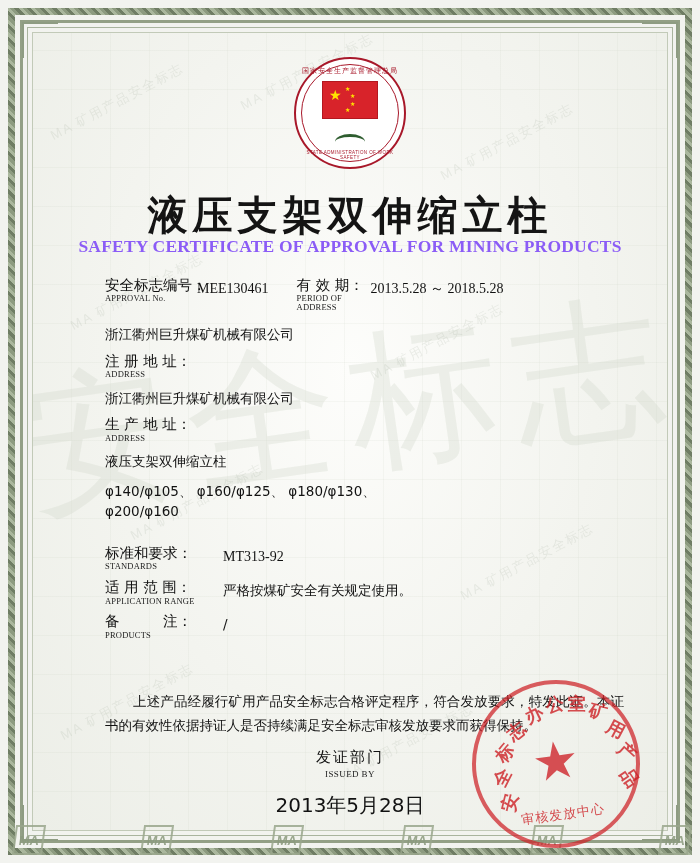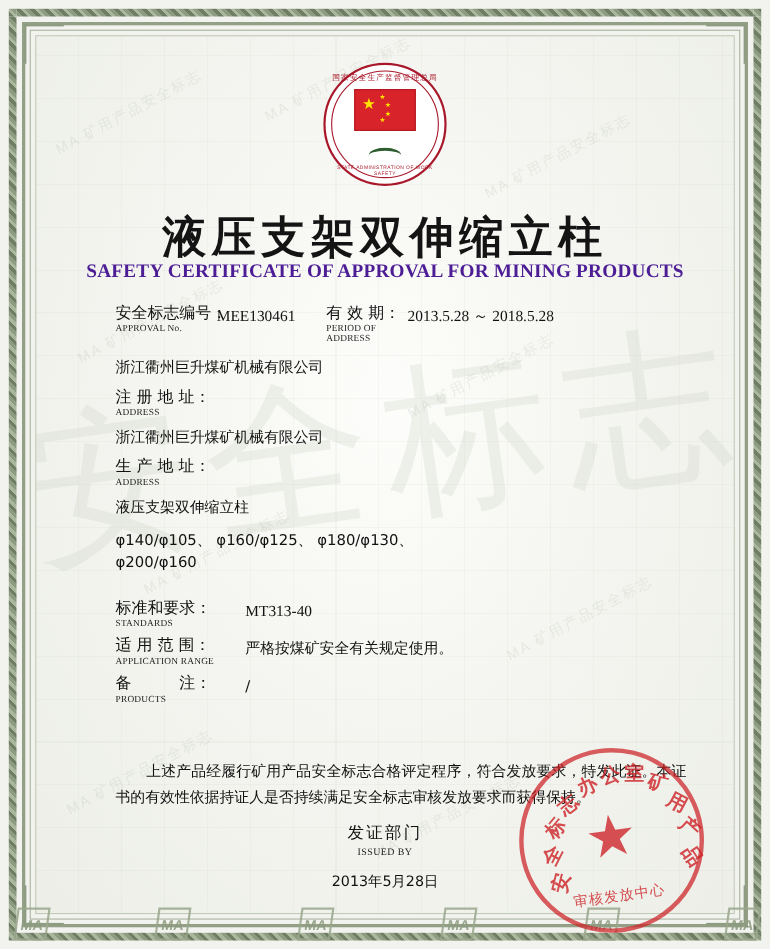--- a/index.html
+++ b/index.html
@@ -210,21 +210,21 @@
     font-family: "DejaVu Sans", sans-serif;
   }
   .title-en {
     position: absolute;
     left: 0; right: 0;
     top: 196px;
     text-align: center;
     font-size: 17.5px;
     font-weight: bold;
     letter-spacing: 0.2px;
-    color: #4c1d95;
+    color: #8b5cf6;
     font-family: "Liberation Serif", serif;
   }
 
   .fields {
     position: absolute;
     left: 65px;
     right: 28px;
     top: 238px;
   }
 
@@ -309,21 +309,21 @@
     font-family: "Liberation Serif", serif;
     color: #222;
     letter-spacing: 0.4px;
     margin-top: 2px;
   }
   .issue-date {
     position: absolute;
     left: 0; right: 0;
     top: 752px;
     text-align: center;
-    font-size: 13px;
+    font-size: 20px;
     font-family: "DejaVu Sans", sans-serif;
     color: #111;
   }
 
   
   .seal {
     position: absolute;
     left: 432px;
     top: 640px;
     width: 168px;
@@ -467,21 +467,21 @@
 φ200/φ160</div>
       </div>
 
       <div class="group-gap"></div>
 
       <div class="row">
         <div class="lbl">
           <span class="cn">标准和要求：</span>
           <span class="en">STANDARDS</span>
         </div>
-        <div class="val mono">MT313-40</div>
+        <div class="val mono">MT313-92</div>
       </div>
 
       <div class="row">
         <div class="lbl">
           <span class="cn">适 用 范 围：</span>
           <span class="en">APPLICATION RANGE</span>
         </div>
         <div class="val">严格按煤矿安全有关规定使用。</div>
       </div>
 

